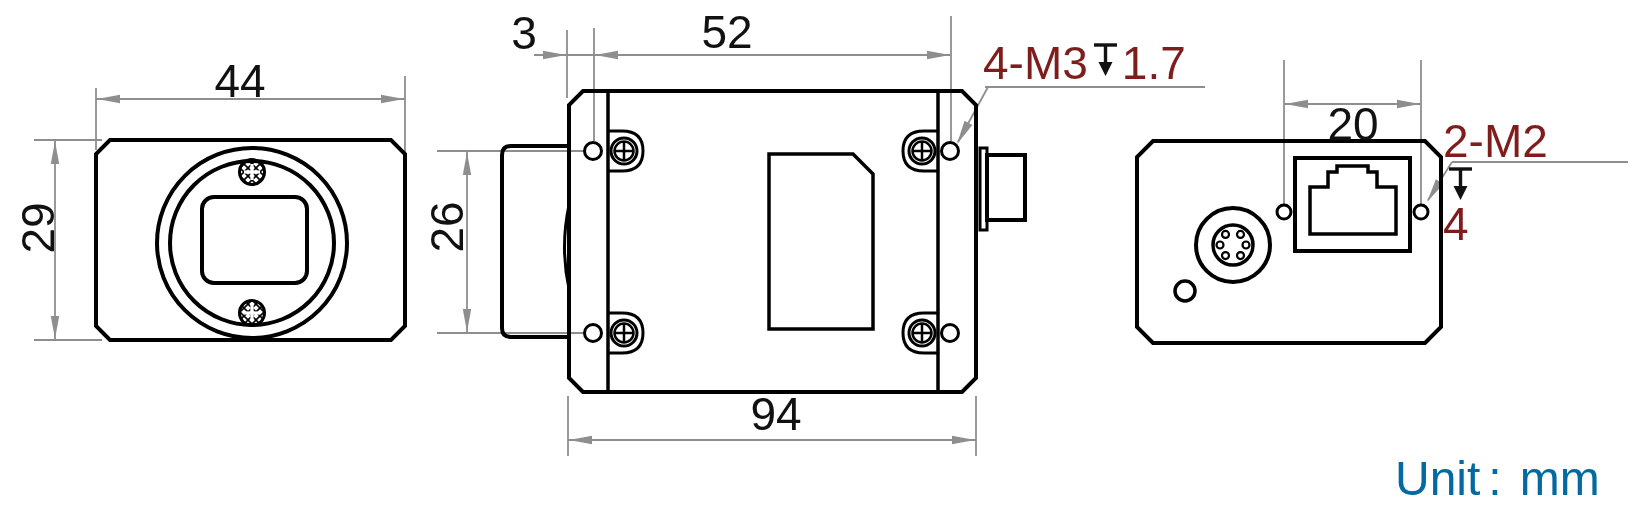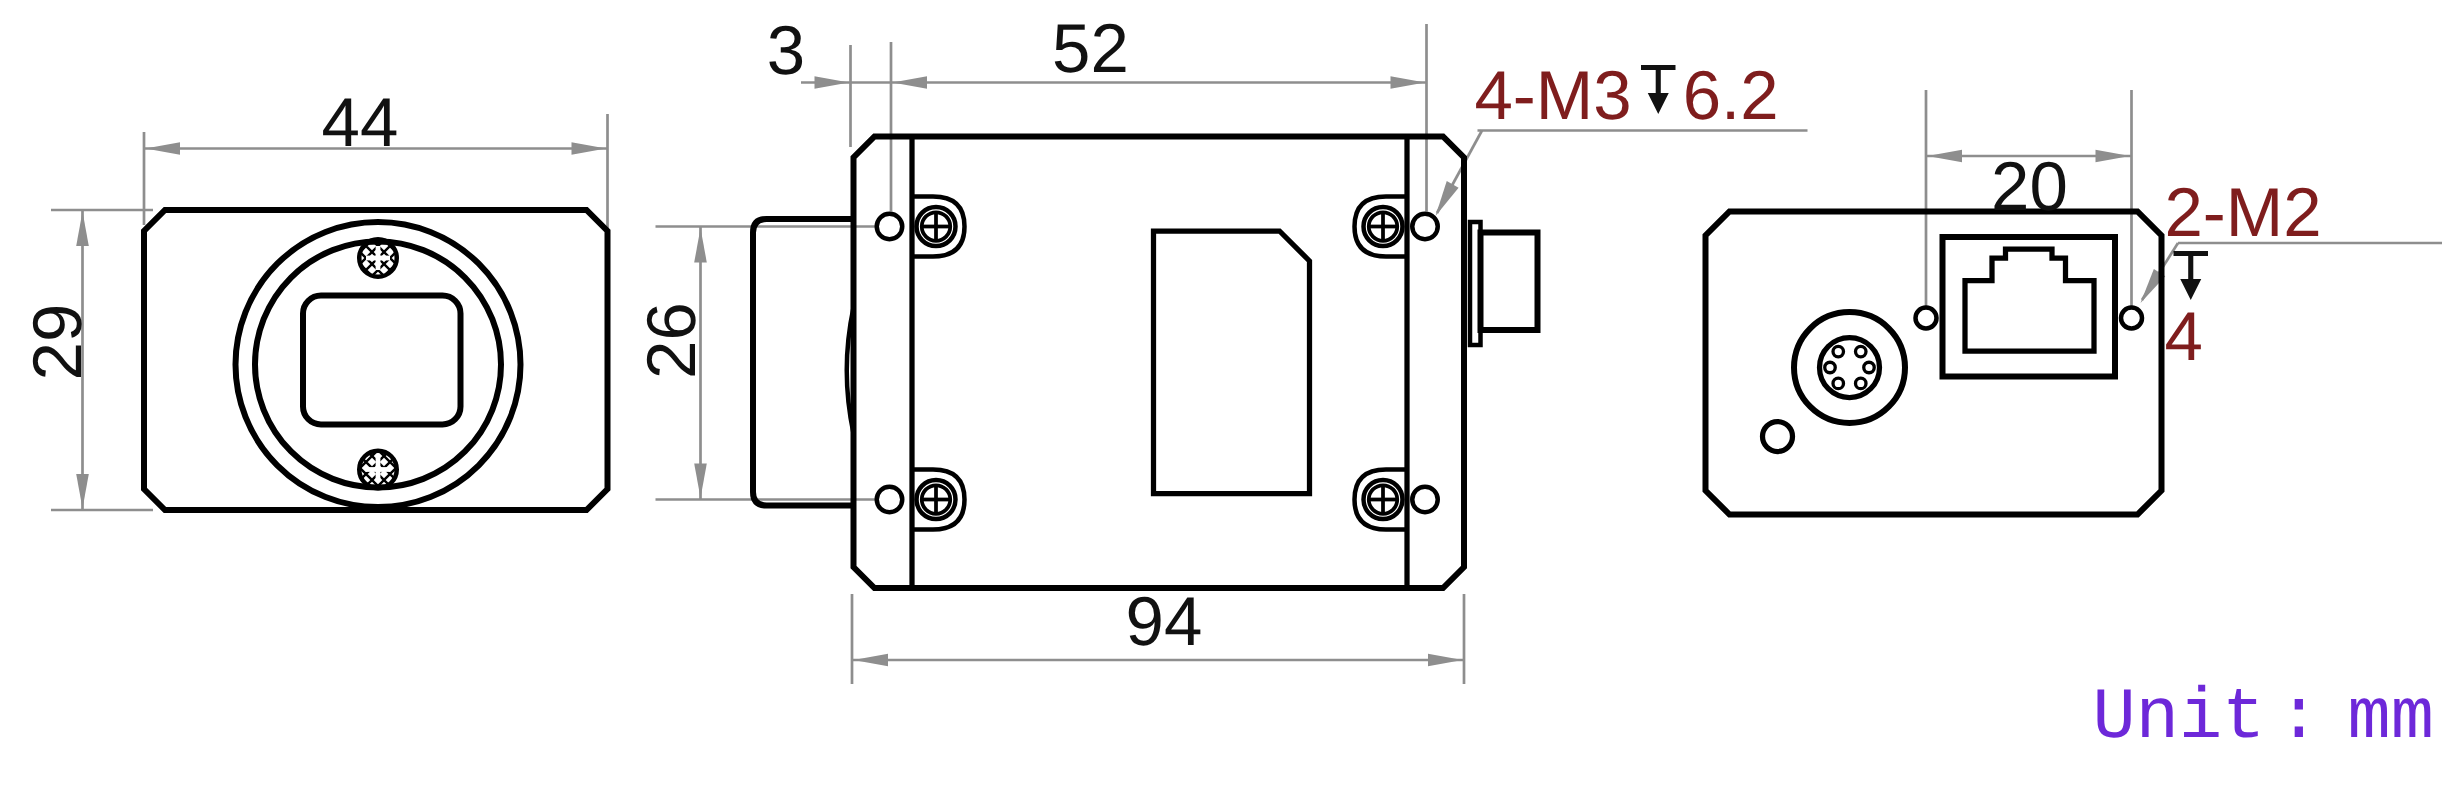--- a/index.html
+++ b/index.html
@@ -27,24 +27,23 @@
     line-height:1;
     white-space:nowrap;
     display:flex;
     align-items:flex-start;
   }
   .depth-icon{display:inline-block;margin:1px 3px 0 4px;}
   .unit-note{
     position:absolute;
     left:1395px;top:455px;
     font-size:48px;
-    color:#6d28d9;
+    color:#0369a1;
     line-height:1;
     white-space:nowrap;
-    font-family:Liberation Mono, monospace;
   }
   .unit-note .colon{margin:0 18px 0 8px;}
 </style>
 </head>
 <body>
 
 <div class="canvas">
 
   <svg class="drawing-svg" width="1641" height="530" viewBox="0 0 1641 530">
     <defs>
@@ -220,21 +219,21 @@
 
   <div class="dim-label" style="left:1353px;top:80px;margin-top:44px;">20</div>
 
   <div class="thread-note" style="left:983px;top:40px;">
     <span>4-M3</span>
     <svg class="depth-icon" width="27" height="36" viewBox="0 0 27 36">
       <line x1="2" y1="4" x2="25" y2="4" stroke="#111" stroke-width="3.4"></line>
       <line x1="13.5" y1="4" x2="13.5" y2="24" stroke="#111" stroke-width="3.4"></line>
       <polygon points="13.5,35 6.5,21 20.5,21" fill="#111"></polygon>
     </svg>
-    <span>6.2</span>
+    <span>1.7</span>
   </div>
 
   <div class="thread-note" style="left:1443px;top:118px;flex-direction:column;">
     <span>2-M2</span>
     <svg class="depth-icon" width="27" height="36" viewBox="0 0 27 36">
       <line x1="2" y1="4" x2="25" y2="4" stroke="#111" stroke-width="3.4"></line>
       <line x1="13.5" y1="4" x2="13.5" y2="24" stroke="#111" stroke-width="3.4"></line>
       <polygon points="13.5,35 6.5,21 20.5,21" fill="#111"></polygon>
     </svg>
     <span>4</span>

